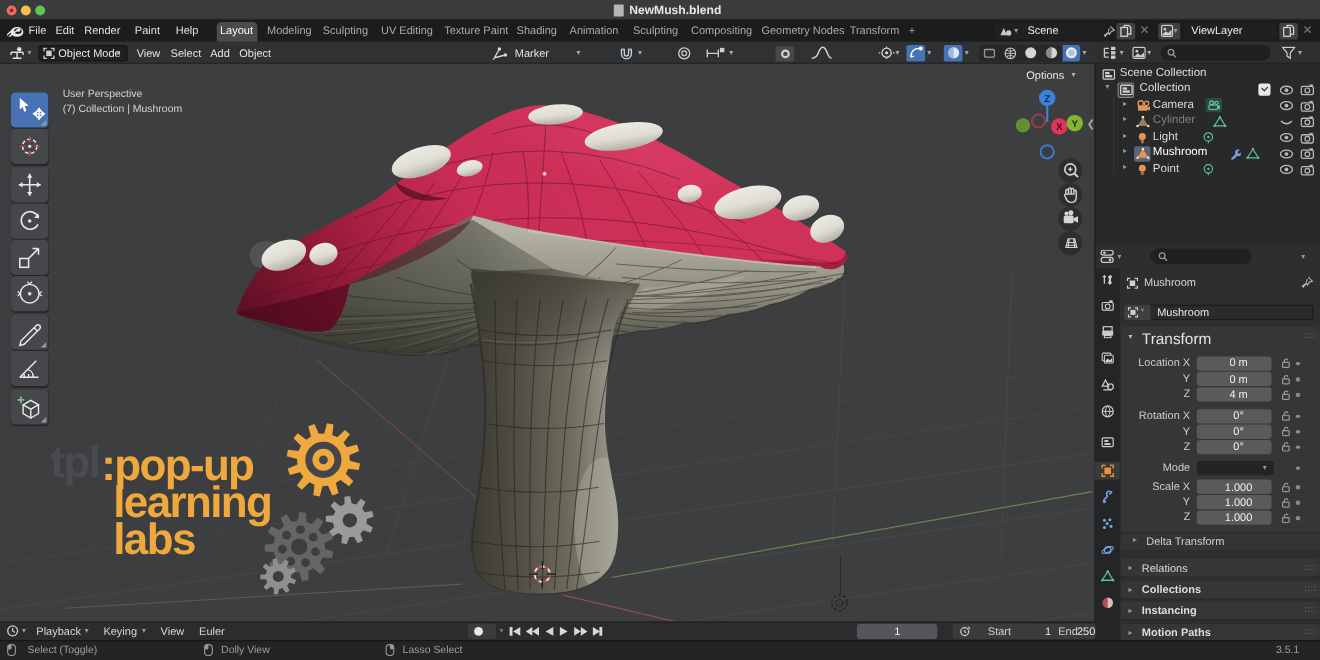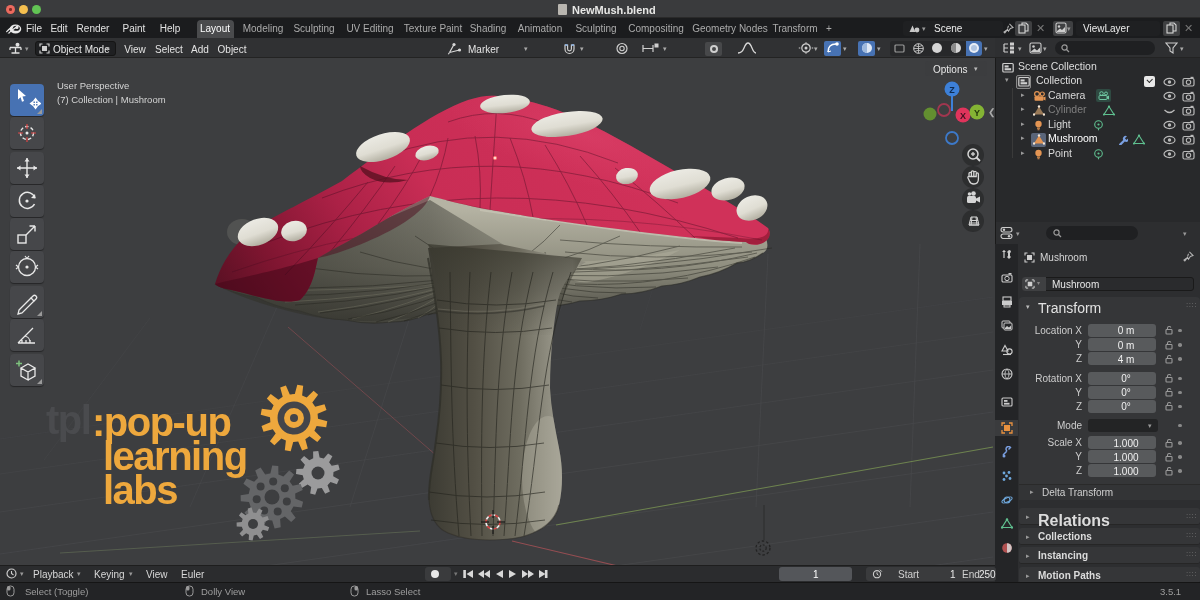--- a/index.html
+++ b/index.html
@@ -791,21 +791,21 @@
     <svg class="abs" style="left:1164px;top:465.5px" width="10" height="10" viewBox="0 0 10 10">
 <rect x="2" y="4.5" width="6" height="4.5" rx="0.8" fill="none" stroke="#9a9a9a" stroke-width="1.1"></rect>
 <path d="M3.5,4.5 V3 a1.8,1.8 0 0 1 3.4,-0.5" fill="none" stroke="#9a9a9a" stroke-width="1.1"></path>
     </svg>
     <div class="abs" style="left:1178px;top:469.0px;width:3.5px;height:3.5px;border-radius:50%;background:#8a8a8a"></div>
     <div class="abs" style="left:1019px;top:484px;width:181px;height:16px;background:#333436;border-top:1px solid #2a2a2a"></div>
     <div class="txt" style="left:1030px;top:488px;color:#999;font-size:7px">▸</div>
     <div class="txt" style="left:1042px;top:486.5px;color:#d0d0d0">Delta Transform</div>
     <div class="abs" style="left:1019px;top:508px;width:181px;height:17px;background:#353638;border-radius:3px;border-bottom:1px solid #262626"></div>
     <div class="txt" style="left:1026px;top:513px;color:#999;font-size:7px">▸</div>
-    <div class="txt" style="left:1038px;top:511.5px;color:#dcdcdc;font-weight:bold;font-size:16px">Relations</div>
+    <div class="txt" style="left:1038px;top:511.5px;color:#dcdcdc;font-weight:normal;font-size:10px">Relations</div>
     <div class="txt" style="left:1186px;top:511.5px;color:#777;font-size:8px;letter-spacing:0.5px">::::</div>
     <div class="abs" style="left:1019px;top:527.5px;width:181px;height:17px;background:#353638;border-radius:3px;border-bottom:1px solid #262626"></div>
     <div class="txt" style="left:1026px;top:532.5px;color:#999;font-size:7px">▸</div>
     <div class="txt" style="left:1038px;top:531.0px;color:#dcdcdc;font-weight:bold;font-size:10px">Collections</div>
     <div class="txt" style="left:1186px;top:531.0px;color:#777;font-size:8px;letter-spacing:0.5px">::::</div>
     <div class="abs" style="left:1019px;top:546.5px;width:181px;height:17px;background:#353638;border-radius:3px;border-bottom:1px solid #262626"></div>
     <div class="txt" style="left:1026px;top:551.5px;color:#999;font-size:7px">▸</div>
     <div class="txt" style="left:1038px;top:550.0px;color:#dcdcdc;font-weight:bold;font-size:10px">Instancing</div>
     <div class="txt" style="left:1186px;top:550.0px;color:#777;font-size:8px;letter-spacing:0.5px">::::</div>
     <div class="abs" style="left:1019px;top:566.5px;width:181px;height:17px;background:#353638;border-radius:3px;border-bottom:1px solid #262626"></div>

